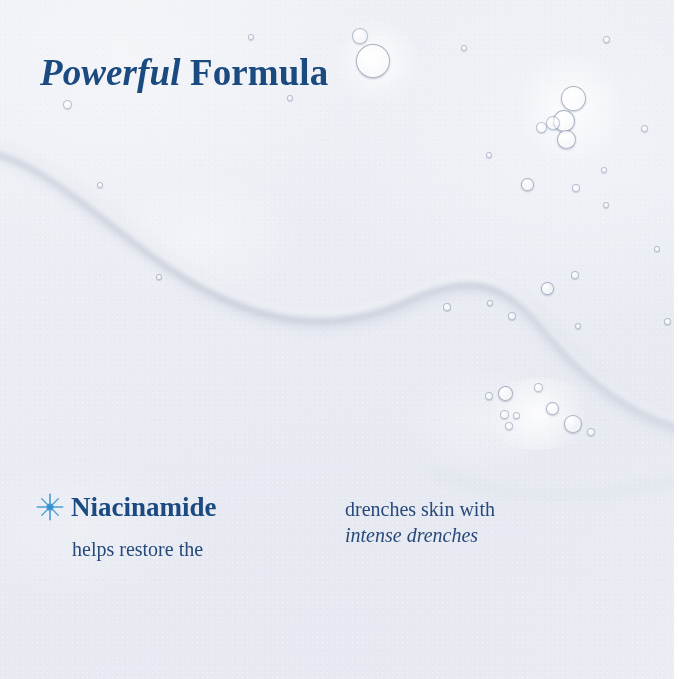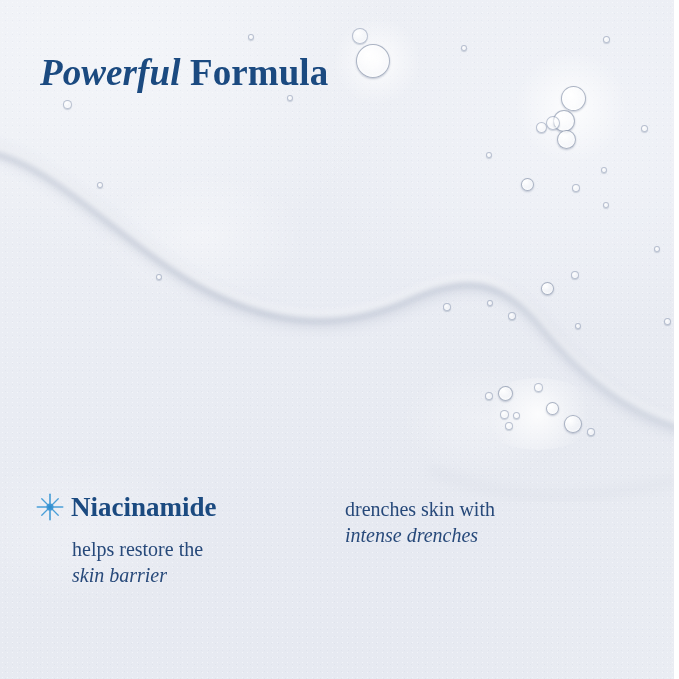--- a/index.html
+++ b/index.html
@@ -242,21 +242,20 @@
             <line x1="6.6" y1="6.6" x2="25.4" y2="25.4" stroke-width="1.5"></line>
             <line x1="25.4" y1="6.6" x2="6.6" y2="25.4" stroke-width="1.5"></line>
           </g>
           <circle cx="16" cy="16" r="4.1" fill="#3f97d4"></circle>
           <circle cx="16" cy="16" r="2.1" fill="#2f8fd0"></circle>
         </svg>
         <span class="feature-title">Niacinamide</span>
       </div>
       <div class="feature-desc">
         <span class="l1">helps restore the</span>
-        <span class="l2">skin barrier</span>
       </div>
     </div>
 
     <div class="feature col-1">
       <div class="feature-desc">
         <span class="l1">drenches skin with</span>
         <span class="l2">intense drenches</span>
       </div>
     </div>
 

